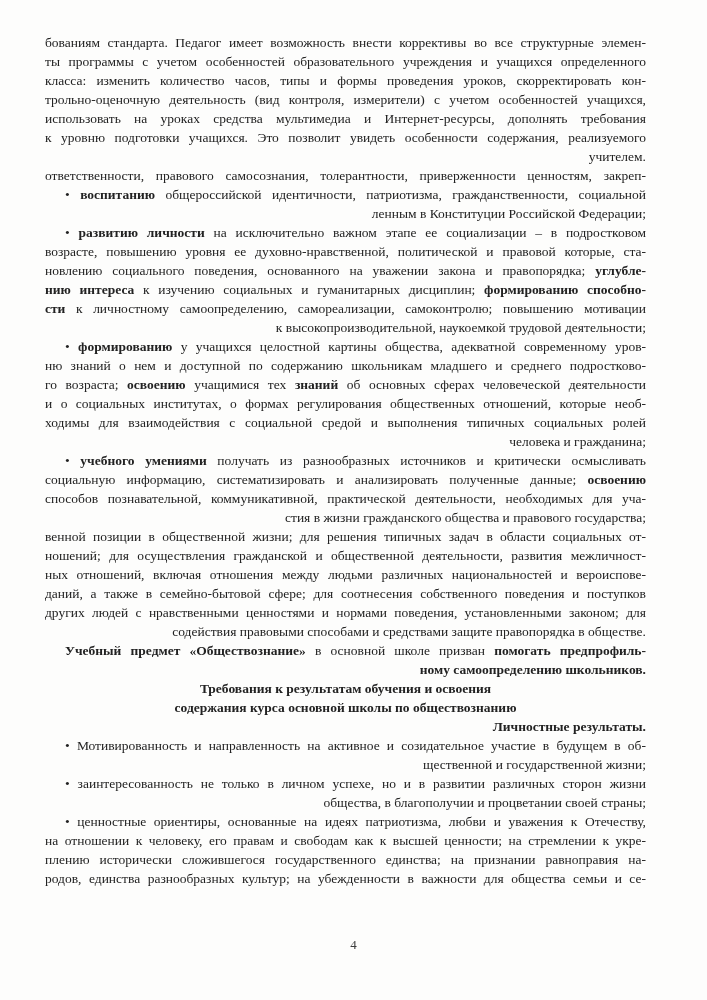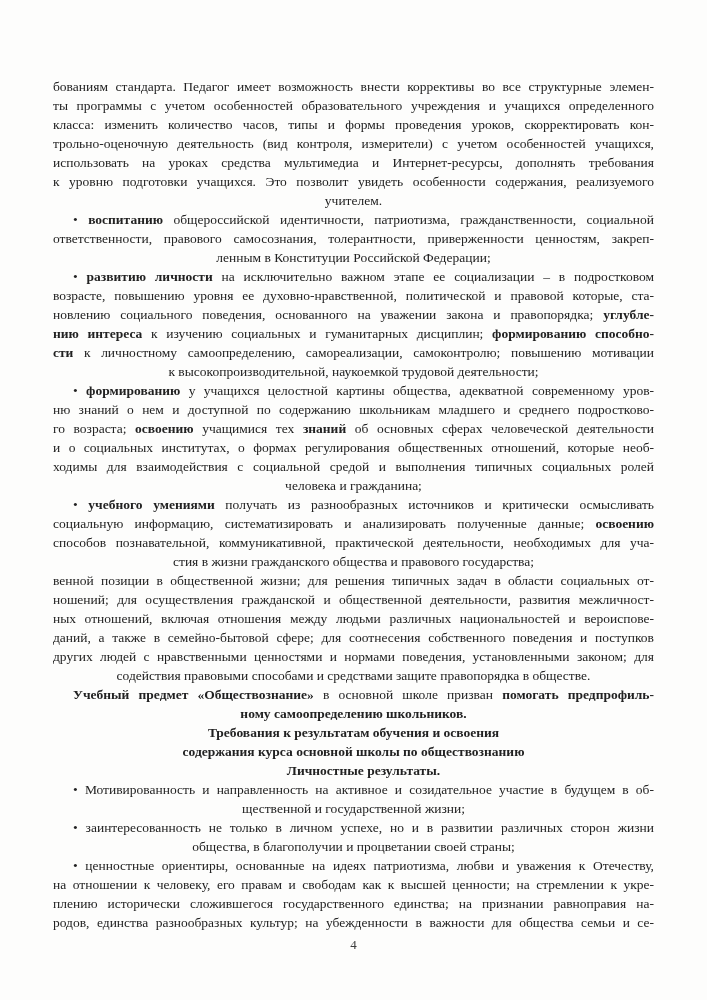--- a/index.html
+++ b/index.html
@@ -12,29 +12,28 @@
     width: 707px;
     height: 1000px;
     margin: 0 auto;
     background: #fdfdfc;
     overflow: hidden;
     font-family: "Liberation Serif", "DejaVu Serif", serif;
     color: #222;
   }
   .content {
     position: absolute;
-    left: 53px;
+    left: 45px;
     top: 33px;
     width: 601px;
-    margin-top: 44px;
   }
   .line {
     font-size: 13.5px;
     line-height: 19px;
-    text-align: center;
+    text-align: right;
     white-space: normal;
   }
   .line.fill {
     text-align: justify;
     text-align-last: justify;
   }
   .line.center {
     text-align: center;
     text-align-last: center;
   }
@@ -63,22 +62,22 @@
       <div class="block">
         <div class="line fill"><span>бованиям стандарта. Педагог имеет возможность внести коррективы во все структурные элемен-</span></div>
         <div class="line fill"><span>ты программы с учетом особенностей образовательного учреждения и учащихся определенного</span></div>
         <div class="line fill"><span>класса: изменить количество часов, типы и формы проведения уроков, скорректировать кон-</span></div>
         <div class="line fill"><span>трольно-оценочную деятельность (вид контроля, измерители) с учетом особенностей учащихся,</span></div>
         <div class="line fill"><span>использовать на уроках средства мультимедиа и Интернет-ресурсы, дополнять требования</span></div>
         <div class="line fill"><span>к уровню подготовки учащихся. Это позволит увидеть особенности содержания, реализуемого</span></div>
         <div class="line"><span>учителем.</span></div>
       </div>
       <div class="block">
+        <div class="line fill"><span>ответственности, правового самосознания, толерантности, приверженности ценностям, закреп-</span></div>
         <div class="line fill indent"><span>• </span><span class="b">воспитанию</span><span> общероссийской идентичности, патриотизма, гражданственности, социальной</span></div>
-        <div class="line fill"><span>ответственности, правового самосознания, толерантности, приверженности ценностям, закреп-</span></div>
         <div class="line"><span>ленным в Конституции Российской Федерации;</span></div>
       </div>
       <div class="block">
         <div class="line fill indent"><span>• </span><span class="b">развитию личности</span><span> на исключительно важном этапе ее социализации – в подростковом</span></div>
         <div class="line fill"><span>возрасте, повышению уровня ее духовно-нравственной, политической и правовой которые, ста-</span></div>
         <div class="line fill"><span>новлению социального поведения, основанного на уважении закона и правопорядка; </span><span class="b">углубле-</span></div>
         <div class="line fill"><span class="b">нию интереса</span><span> к изучению социальных и гуманитарных дисциплин; </span><span class="b">формированию способно-</span></div>
         <div class="line fill"><span class="b">сти</span><span> к личностному самоопределению, самореализации, самоконтролю; повышению мотивации</span></div>
         <div class="line"><span>к высокопроизводительной, наукоемкой трудовой деятельности;</span></div>
       </div>

